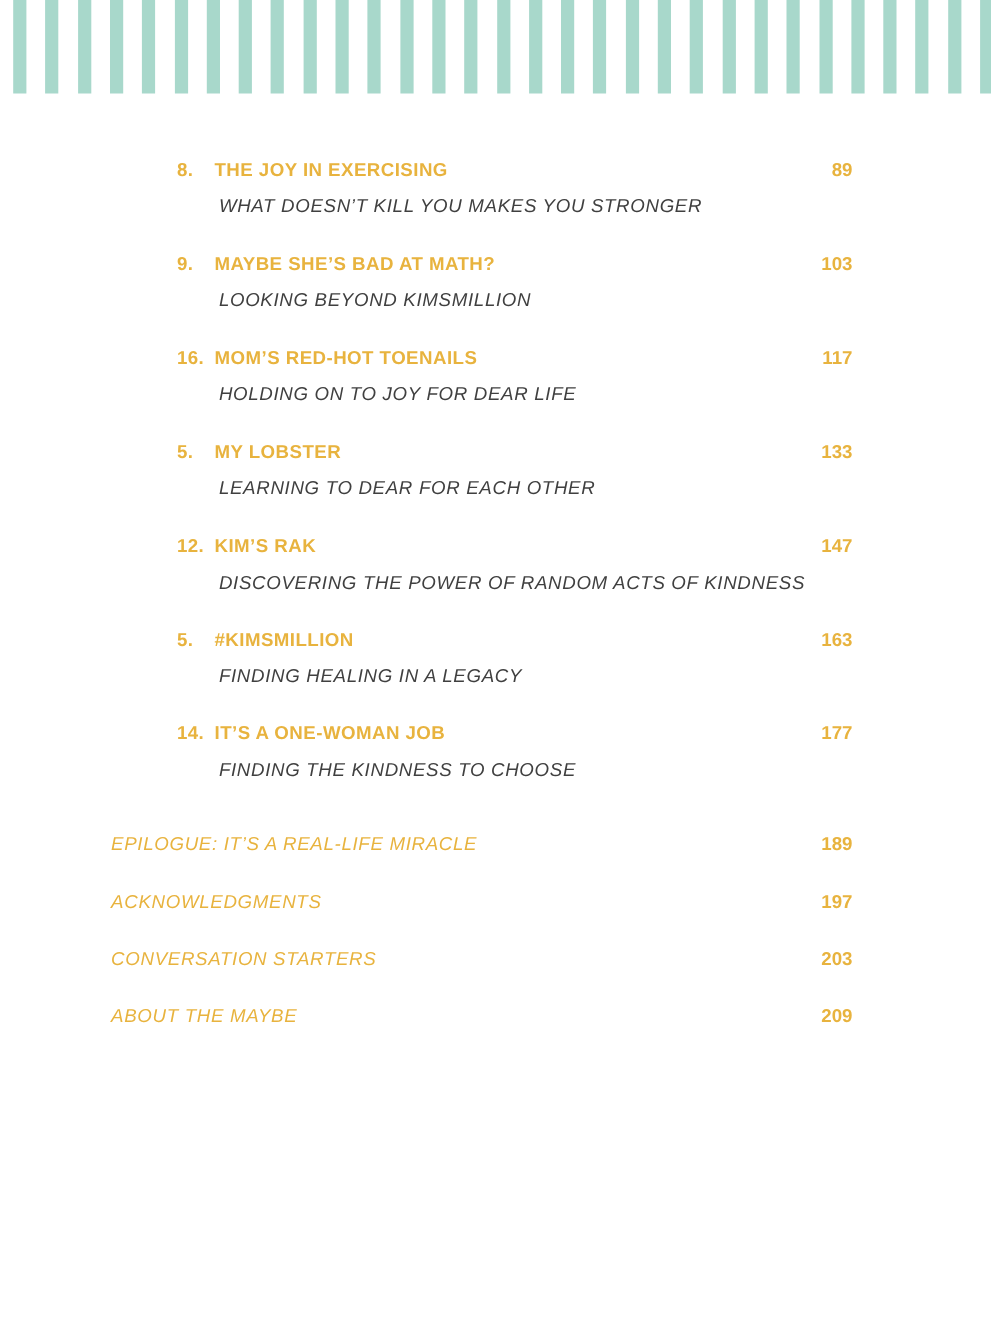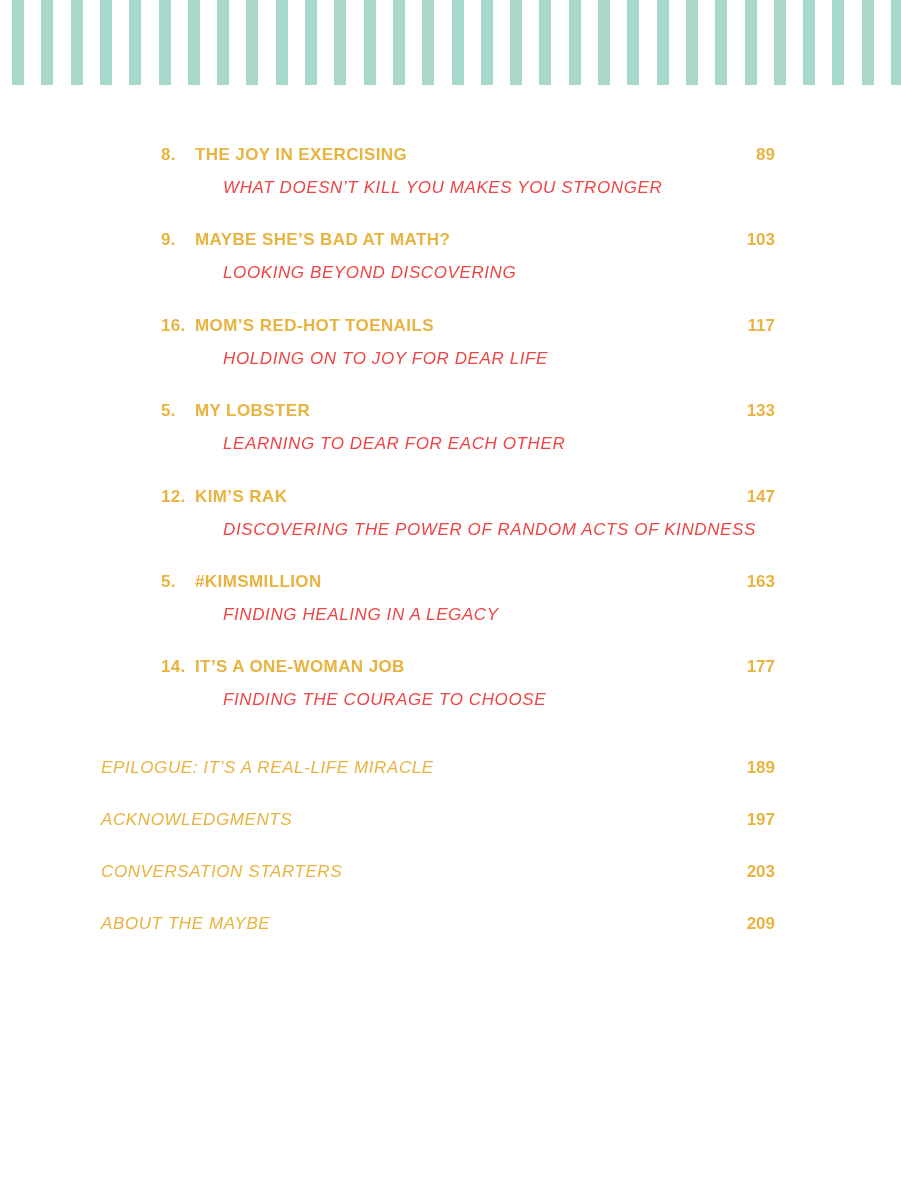--- a/index.html
+++ b/index.html
@@ -66,24 +66,23 @@
       font-weight: bold;
       color: #e8b33e;
       text-align: left;
     }
     .ch-sub {
       position: absolute;
       left: 199px;
       top: 33px;
       font-size: 17px;
       font-style: italic;
-      color: #ef4444;
+      color: #404040;
       letter-spacing: 0.6px;
       white-space: nowrap;
-      margin-left: 24px;
     }
     .back {
       position: absolute;
       left: 0;
       width: 901px;
     }
     .back-title {
       position: absolute;
       left: 101px;
       top: 0;
@@ -147,21 +146,21 @@
     <span class="ch-num">8.</span>
     <span class="ch-title">THE JOY IN EXERCISING</span>
     <span class="ch-page">89</span>
     <span class="ch-sub">WHAT DOESN’T KILL YOU MAKES YOU STRONGER</span>
   </div>
 
   <div class="chapter" style="top:230px;">
     <span class="ch-num">9.</span>
     <span class="ch-title">MAYBE SHE’S BAD AT MATH?</span>
     <span class="ch-page">103</span>
-    <span class="ch-sub">LOOKING BEYOND DISCOVERING</span>
+    <span class="ch-sub">LOOKING BEYOND KIMSMILLION</span>
   </div>
 
   <div class="chapter" style="top:316px;">
     <span class="ch-num">16.</span>
     <span class="ch-title">MOM’S RED-HOT TOENAILS</span>
     <span class="ch-page">117</span>
     <span class="ch-sub">HOLDING ON TO JOY FOR DEAR LIFE</span>
   </div>
 
   <div class="chapter" style="top:401px;">
@@ -182,21 +181,21 @@
     <span class="ch-num">5.</span>
     <span class="ch-title">#KIMSMILLION</span>
     <span class="ch-page">163</span>
     <span class="ch-sub">FINDING HEALING IN A LEGACY</span>
   </div>
 
   <div class="chapter" style="top:657px;">
     <span class="ch-num">14.</span>
     <span class="ch-title">IT’S A ONE-WOMAN JOB</span>
     <span class="ch-page">177</span>
-    <span class="ch-sub">FINDING THE COURAGE TO CHOOSE</span>
+    <span class="ch-sub">FINDING THE KINDNESS TO CHOOSE</span>
   </div>
 
   <div class="back" style="top:758px;">
     <span class="back-title">EPILOGUE: IT’S A REAL-LIFE MIRACLE</span>
     <span class="back-page">189</span>
   </div>
 
   <div class="back" style="top:810px;">
     <span class="back-title">ACKNOWLEDGMENTS</span>
     <span class="back-page">197</span>

